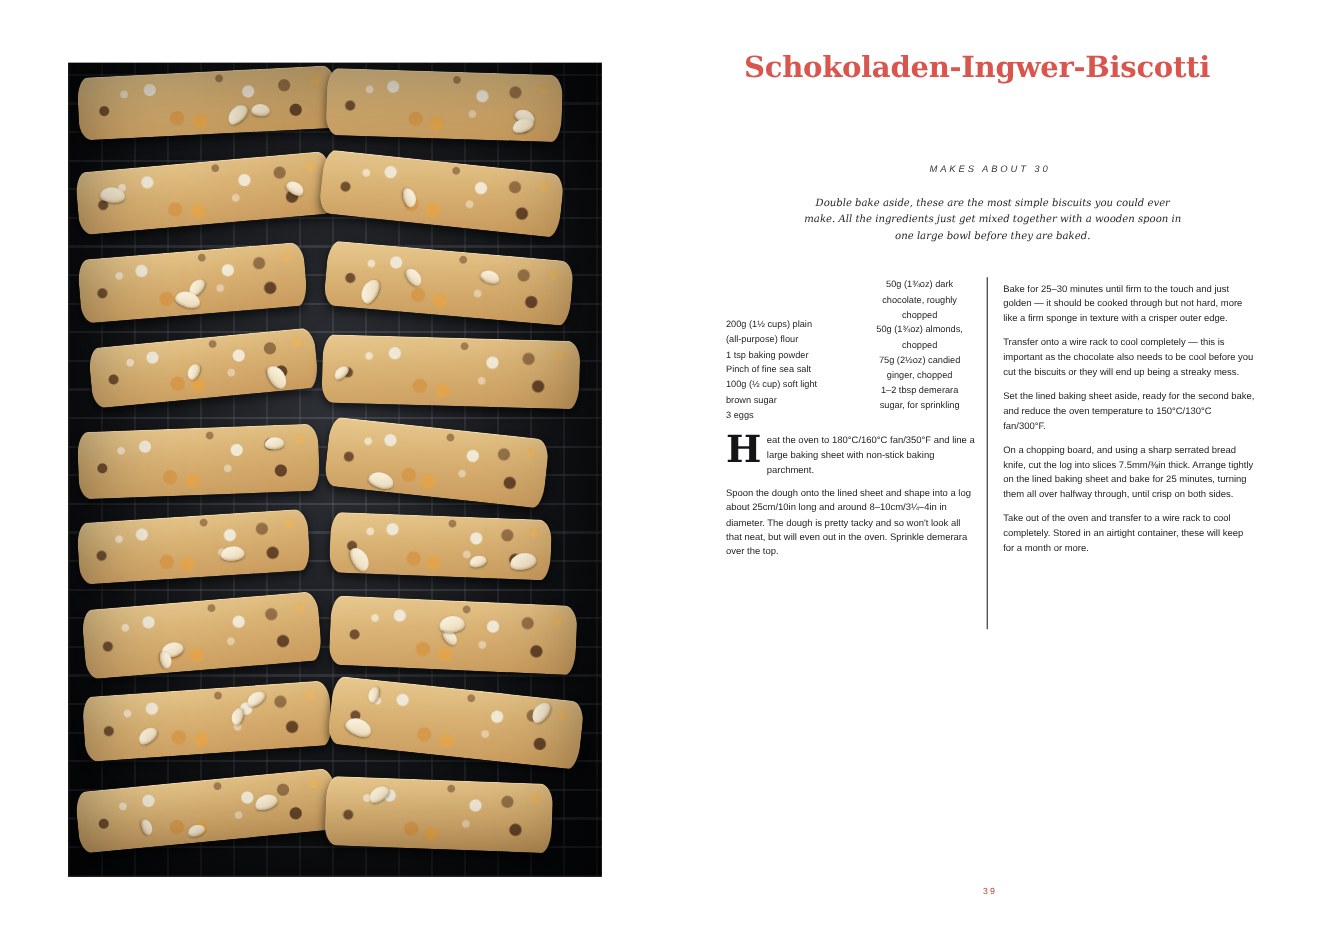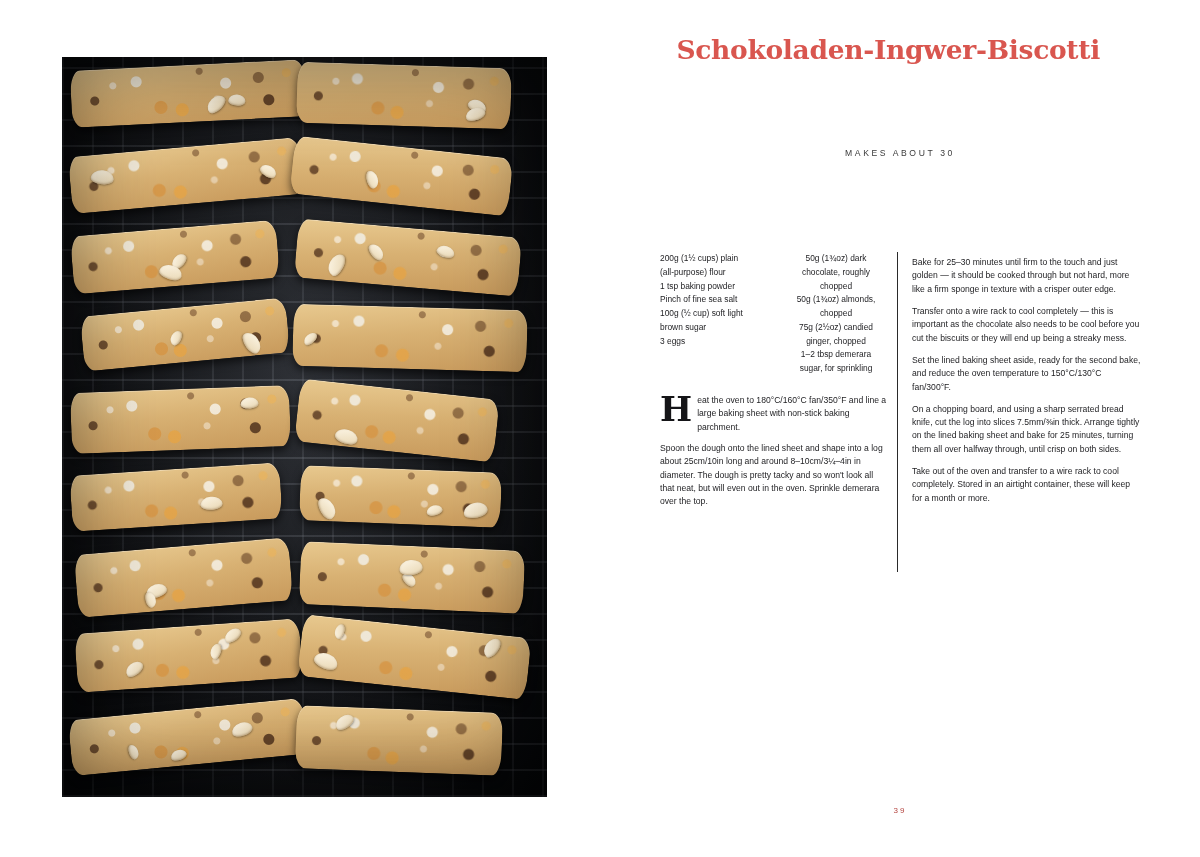--- a/index.html
+++ b/index.html
@@ -101,21 +101,21 @@
     position: absolute;
     left: 600px;
     top: 0;
     width: 600px;
     height: 857px;
   }
 
   .title-block {
     position: absolute;
     left: 16px;
-    top: 36px;
+    top: 48px;
     width: 484px;
     text-align: right;
   }
   .title-de {
     font-family: "DejaVu Serif", serif;
     font-weight: bold;
     font-size: 26.5px;
     letter-spacing: -0.3px;
     color: #d9564f;
     line-height: 1.08;
@@ -135,20 +135,21 @@
   .makes {
     position: absolute;
     left: 0;
     top: 148px;
     width: 600px;
     text-align: center;
     font-size: 8.6px;
     letter-spacing: 2.6px;
     color: #3a3a3a;
     font-family: "Liberation Sans", sans-serif;
+    font-style: italic;
   }
 
   .standfirst {
     position: absolute;
     left: 130px;
     top: 178px;
     width: 345px;
     text-align: center;
     font-family: "DejaVu Serif", serif;
     font-style: italic;
@@ -168,21 +169,21 @@
     position: relative;
     width: 232px;
     float: left;
   }
   .ing-col {
     float: left;
     font-size: 8.4px;
     line-height: 1.58;
     color: #1d1d20;
   }
-  .ing-col.one { width: 112px; }
+  .ing-col.one { width: 112px; margin-top: 36px; }
   .ing-col.two { width: 112px; margin-left: 8px; text-align: left; }
   .ing-col li {
     list-style: none;
     margin: 0 0 0.5px 0;
     padding: 0;
   }
   .ing-col.one ul { margin: 0; padding: 0; }
   .ing-col.two ul { margin: 0; padding: 0; text-align: center; }
   .ing-col.two li { text-align: center; }
 
@@ -344,20 +345,21 @@
   </div>
 
   <div class="right-page">
 
     <div class="title-block">
       <div class="title-de">Schokoladen-Ingwer-Biscotti</div>
     </div>
 
     <div class="makes">MAKES ABOUT 30</div>
 
+    <div class="standfirst">Double bake aside, these are the most simple biscuits you could ever make. All the ingredients just get mixed together with a wooden spoon in one large bowl before they are baked.</div>
 
     <div class="columns">
       <div class="ing-wrap">
         <div class="ing-col one">
           <ul id="ing1">
               <li>200g (1½ cups) plain</li>
               <li>(all-purpose) flour</li>
               <li>1 tsp baking powder</li>
               <li>Pinch of fine sea salt</li>
               <li>100g (½ cup) soft light</li>

